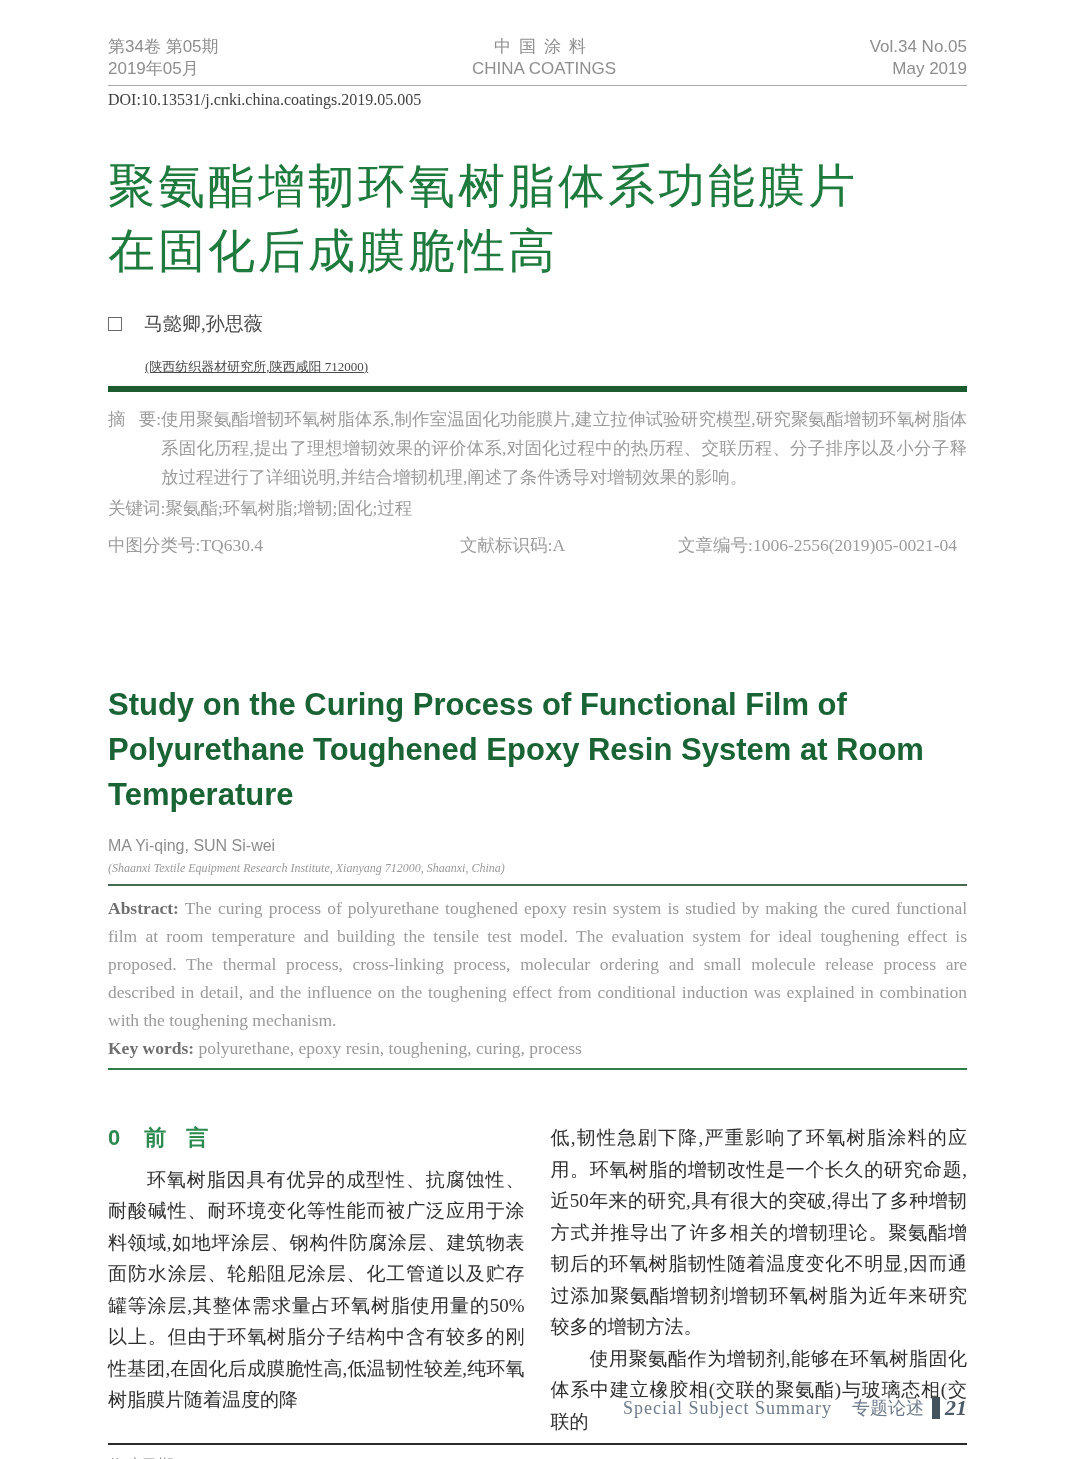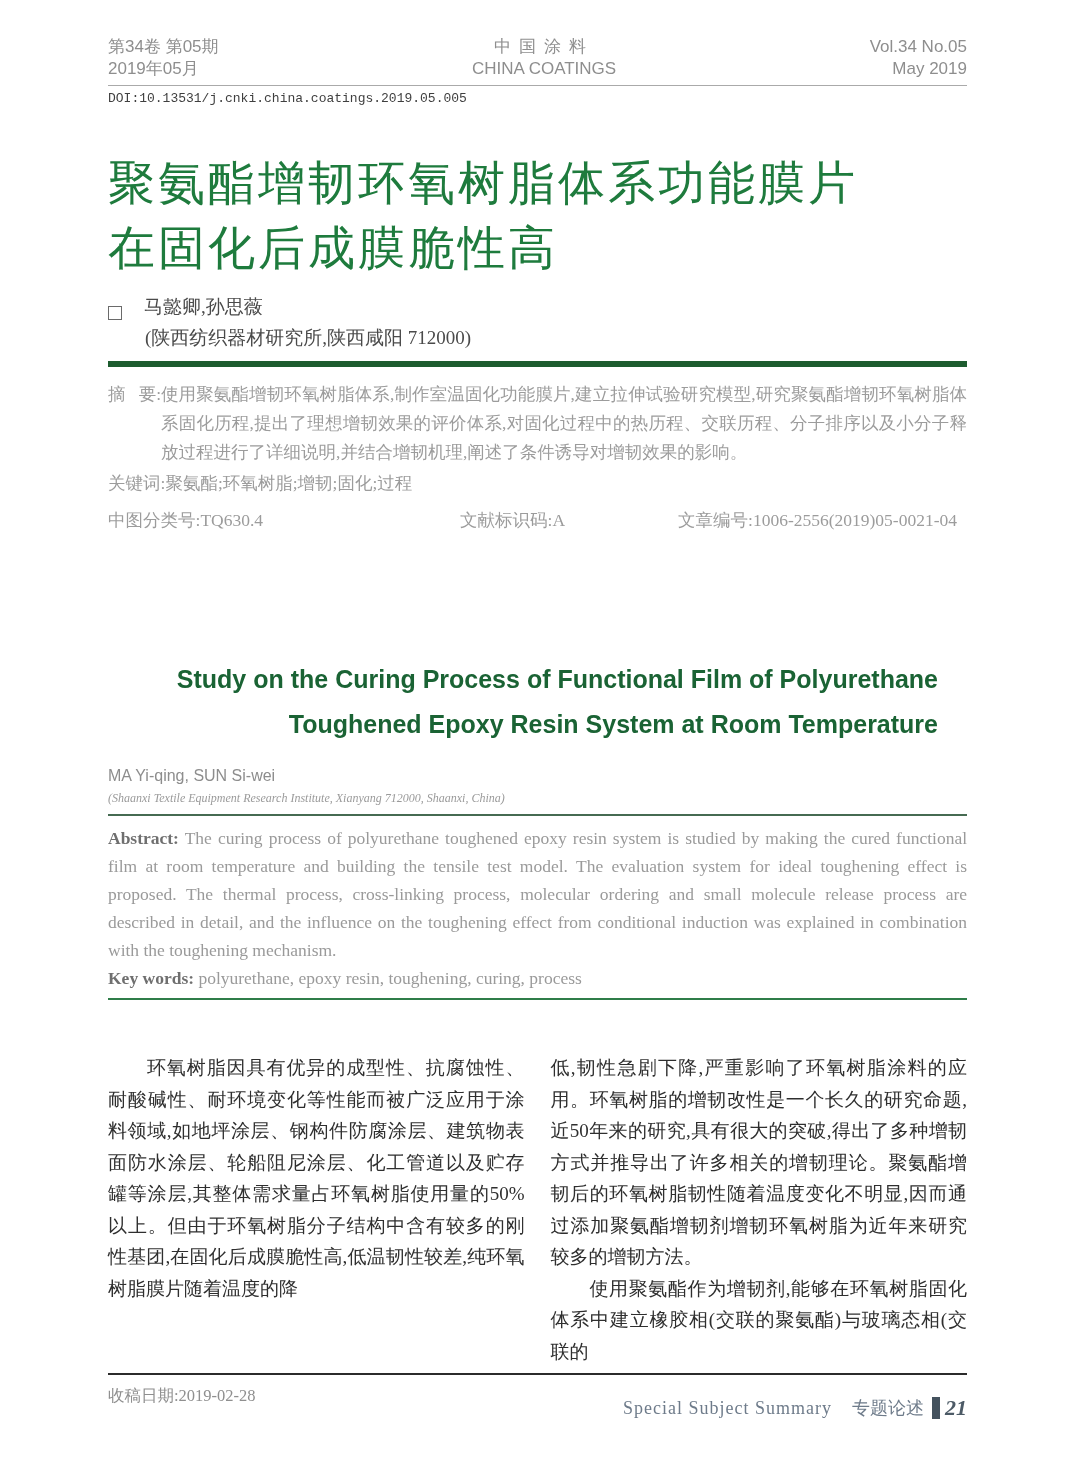--- a/index.html
+++ b/index.html
@@ -16,54 +16,53 @@
     border-radius:10px;
   }
   
   .jheader { display:flex; justify-content:space-between; align-items:flex-start;
              font-family:"Liberation Sans", sans-serif; color:#8e8e8e; font-size:17px; line-height:22px; }
   .h-left  { text-align:left; }
   .h-center{ text-align:center; }
   .h-right { text-align:right; }
   .h-zh { letter-spacing:8px; }
   .h-rule { border-top:1px solid #aaaaaa; margin-top:5px; }
-  .doi { margin-top:5px; font-size:13px; color:#3f3f3f; font-family:Liberation Mono, monospace; }
+  .doi { margin-top:5px; font-size:16px; color:#3f3f3f; font-family:Liberation Serif, serif; }
   
   .title-zh {
     margin-top:44px;
     font-family:"Liberation Sans", sans-serif;
     font-weight:400;
     font-size:47px; line-height:65px;
     letter-spacing:3px;
     color:#1e7b3d;
   }
   
-  .authors-zh { margin-top:14px; font-size:19px; color:#4a4a4a; display:flex; align-items:flex-end; }
+  .authors-zh { margin-top:28px; font-size:19px; color:#4a4a4a; display:flex; align-items:center; }
   .checkbox { display:inline-block; width:14px; height:14px; border:1.5px solid #6a6a6a; margin-right:22px; }
-  .affil-zh { margin-top:5px; padding-left:37px; font-size:19px; color:#4a4a4a; }
+  .affil-zh { margin-top:21px; padding-left:37px; font-size:13px; color:#4a4a4a;text-decoration:underline; }
   
   .green-bar { margin-top:10px; height:6px; background:#1d5c2f; }
   
   .abstract-zh { margin-top:13px; color:#9c9c9c; font-size:17.5px; line-height:29px; }
   .abs-row { display:flex; }
   .abs-label { white-space:pre; flex:0 0 auto; }
   .abs-text { flex:1 1 auto; text-align:justify; }
   .kw-row { margin-top:2px; }
   .clc-row { margin-top:8px; display:flex; }
   .clc-row .c1 { width:352px; }
   .clc-row .c2 { width:218px; }
   
   .title-en {
     margin-top:122px;
     width:830px;
     font-family:"Liberation Sans", sans-serif;
     font-weight:800;
-    font-size:25px; line-height:45px;
+    font-size:31px; line-height:45px;
     color:#1a6334;
-    text-align:right;
   }
   .authors-en { margin-top:20px; font-family:"Liberation Sans", sans-serif; font-size:16px; color:#8d8d8d; }
   .affil-en { margin-top:6px; font-style:italic; font-size:12px; color:#9a9a9a; }
   .thin-line-1 { margin-top:8px; border-top:2px solid #466b52; }
   .thin-line-2 { margin-top:6px; border-top:2.5px solid #2f7d49; }
   
   .abstract-en { margin-top:8px; font-size:17.5px; line-height:28px; color:#9a9a9a; text-align:justify; }
   .abstract-en b { color:#6f6f6f; }
   .abstract-en .kw { text-align:left; }
   
@@ -147,20 +146,23 @@
 
   <div class="abstract-en">
     <p><b>Abstract:</b> <span>The curing process of polyurethane toughened epoxy resin system is studied by making the cured functional film at room temperature and building the tensile test model. The evaluation system for ideal toughening effect is proposed. The thermal process, cross-linking process, molecular ordering and small molecule release process are described in detail, and the influence on the toughening effect from conditional induction was explained in combination with the toughening mechanism.</span></p>
     <p class="kw"><b>Key words:</b> <span>polyurethane, epoxy resin, toughening, curing, process</span></p>
   </div>
 
   <div class="thin-line-2"></div>
 
   <div class="columns">
     <div class="col">
+      <h3 class="sec-head">
+        <span>0</span><span class="sec-title">前言</span>
+      </h3>
       <p class="indent">环氧树脂因具有优异的成型性、抗腐蚀性、耐酸碱性、耐环境变化等性能而被广泛应用于涂料领域,如地坪涂层、钢构件防腐涂层、建筑物表面防水涂层、轮船阻尼涂层、化工管道以及贮存罐等涂层,其整体需求量占环氧树脂使用量的50%以上。但由于环氧树脂分子结构中含有较多的刚性基团,在固化后成膜脆性高,低温韧性较差,纯环氧树脂膜片随着温度的降</p>
     </div>
     <div class="col">
       <p>低,韧性急剧下降,严重影响了环氧树脂涂料的应用。环氧树脂的增韧改性是一个长久的研究命题,近50年来的研究,具有很大的突破,得出了多种增韧方式并推导出了许多相关的增韧理论。聚氨酯增韧后的环氧树脂韧性随着温度变化不明显,因而通过添加聚氨酯增韧剂增韧环氧树脂为近年来研究较多的增韧方法。</p>
       <p class="indent">使用聚氨酯作为增韧剂,能够在环氧树脂固化体系中建立橡胶相(交联的聚氨酯)与玻璃态相(交联的</p>
     </div>
   </div>
 
   <div class="foot-rule"></div>
 

